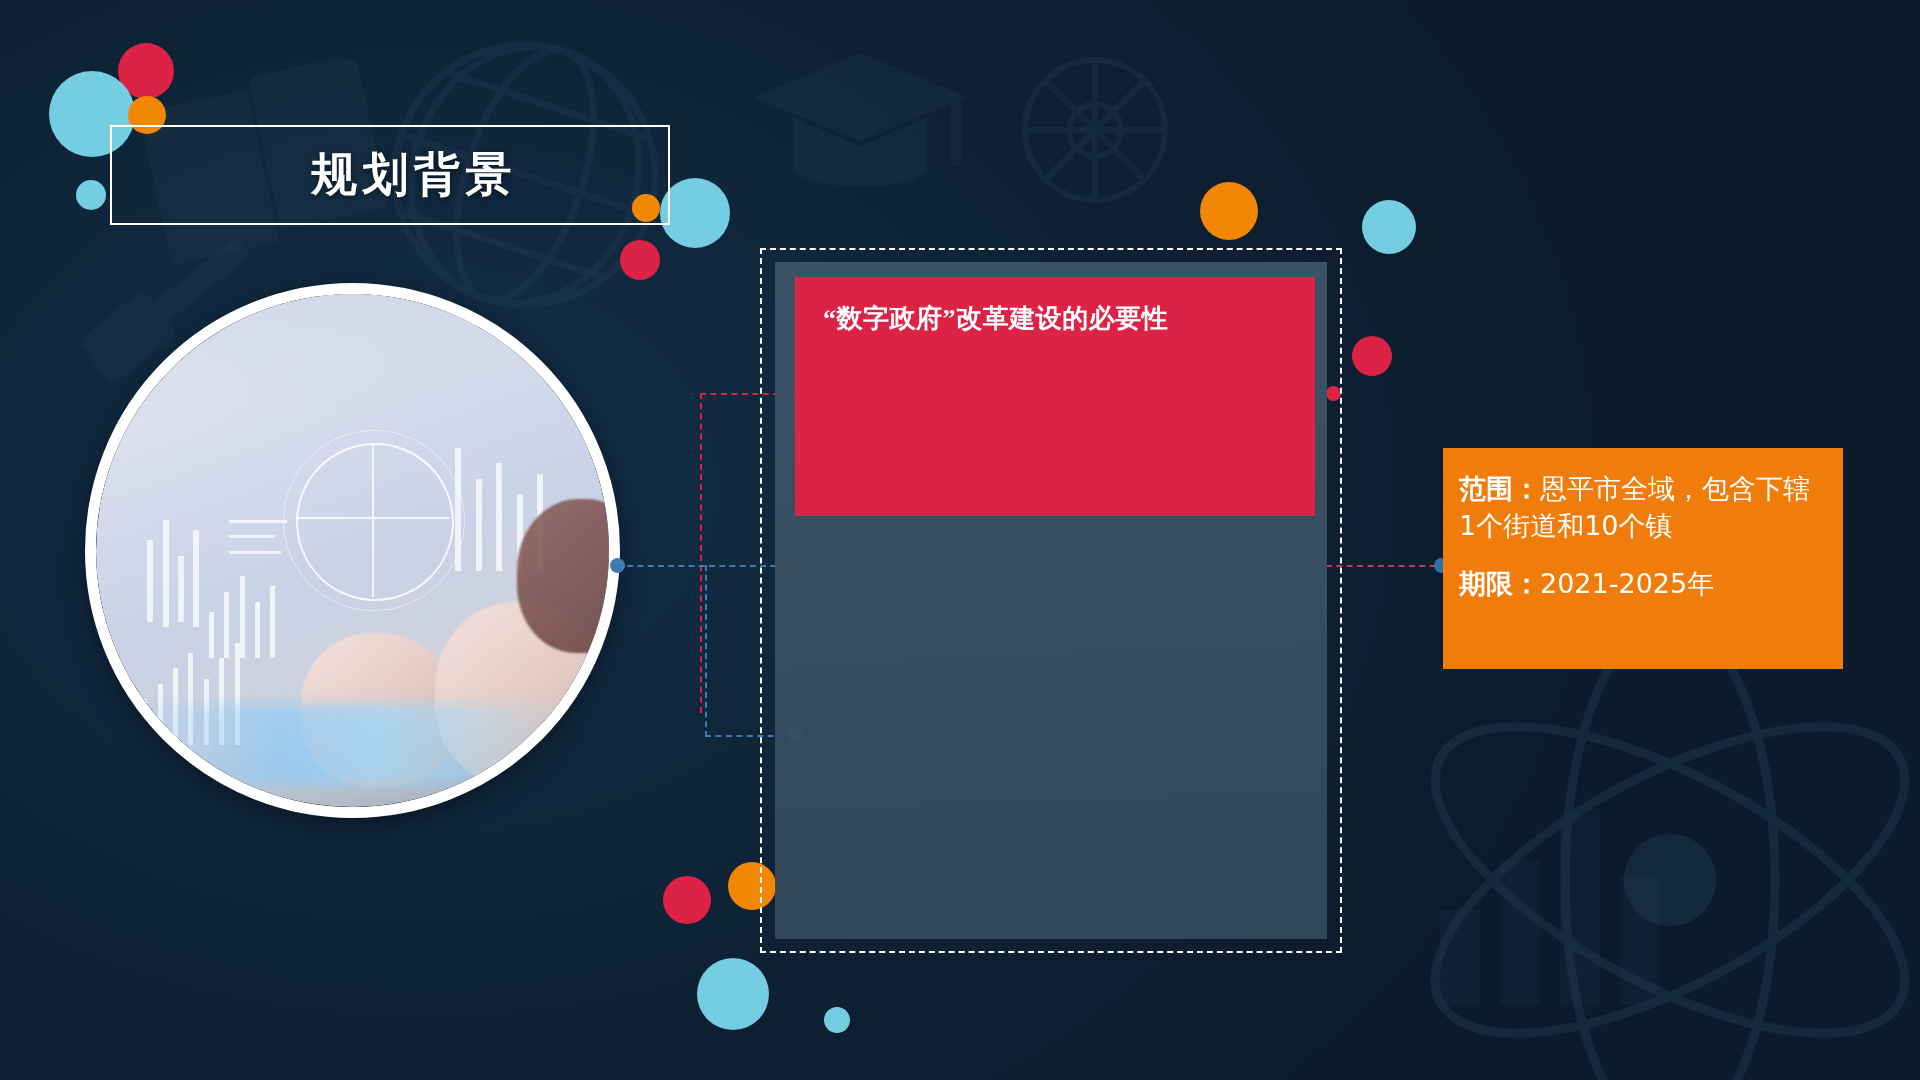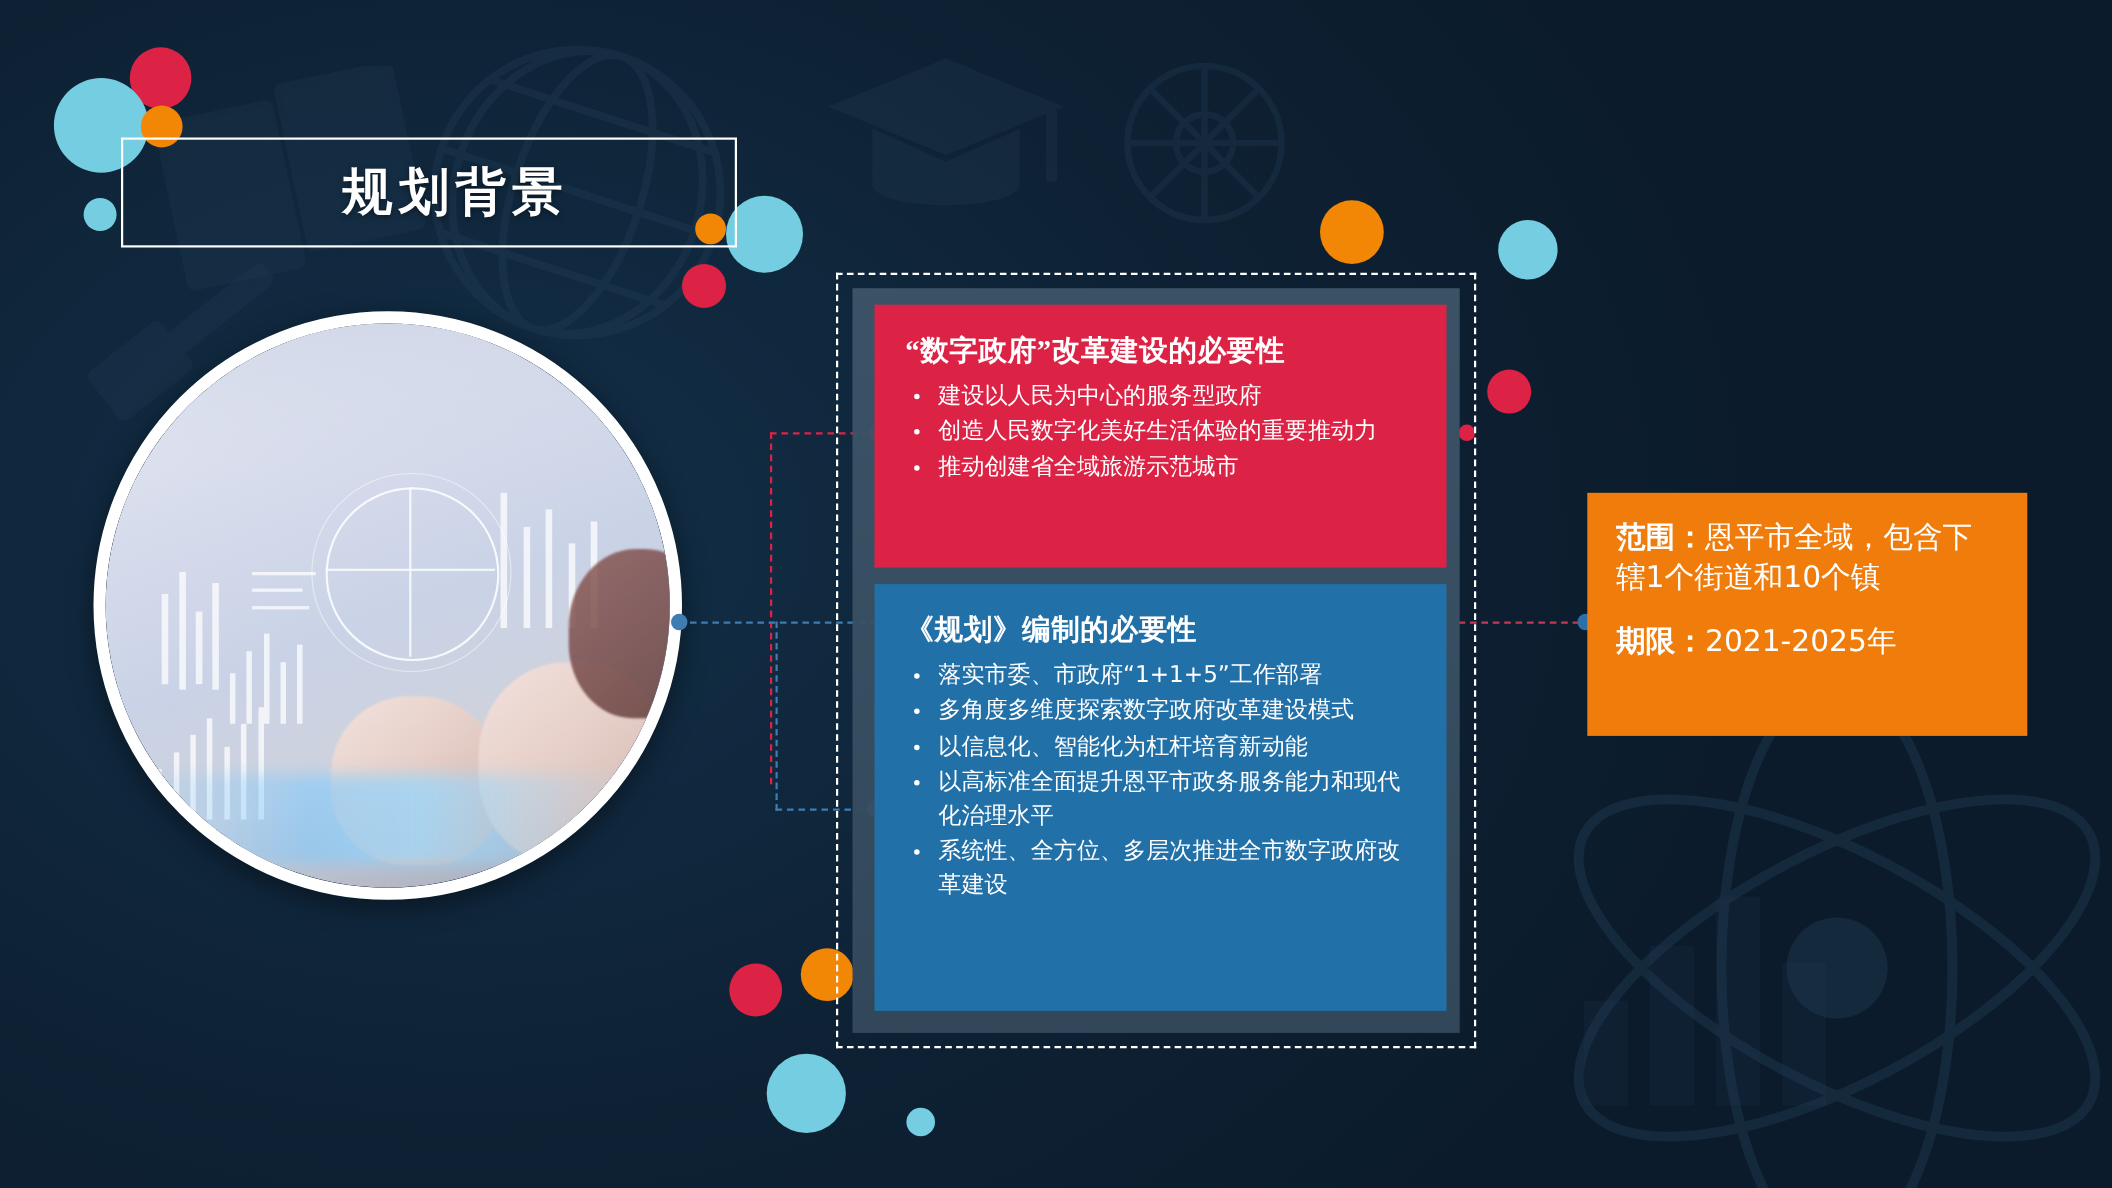--- a/index.html
+++ b/index.html
@@ -78,21 +78,21 @@
     font-size:21px;line-height:1.45;font-weight:400;
   }
   .bullets li::before{
     content:"";position:absolute;left:10px;top:14px;
     width:5px;height:5px;border-radius:50%;background:#ffffff;
   }
 
   
   #card-orange{
     position:absolute;left:1443px;top:448px;width:400px;height:221px;
-    background:#F07C0B;color:#fff;box-sizing:border-box;padding:22px 26px;
+    background:#F07C0B;color:#fff;box-sizing:border-box;padding:22px 16px;
   }
   .oline{font-size:27px;line-height:1.38;}
   .okey{font-weight:700;}
 
   
   .conn{position:absolute;box-sizing:border-box;}
   .conn-dot{position:absolute;width:15px;height:15px;border-radius:50%;}
 
   
   #molecule{position:absolute;right:-60px;bottom:-110px;width:620px;height:620px;opacity:.5;}
@@ -246,37 +246,22 @@
   <div class="conn-dot" style="left:788px;top:728px;background:#3E7CB1;"></div>
 
   <div class="conn" style="left:1326px;top:565px;width:120px;height:0;border-top:2px dashed #C43A52;"></div>
   <div class="conn-dot" style="left:1434px;top:558px;background:#2D6FA8;"></div>
 
   <div id="frame-inner"></div>
   <div id="frame-dashed"></div>
 
   <div class="card" id="card-red">
     <div class="card-title">“数字政府”改革建设的必要性</div>
-    <ul class="bullets">
-      <li>建设以人民为中心的服务型政府</li>
-      <li>创造人民数字化美好生活体验的重要推动力</li>
-      <li>推动创建省全域旅游示范城市</li>
-    </ul>
   </div>
 
-  <div class="card" id="card-blue">
-    <div class="card-title">《规划》编制的必要性</div>
-    <ul class="bullets">
-      <li>落实市委、市政府“1+1+5”工作部署</li>
-      <li>多角度多维度探索数字政府改革建设模式</li>
-      <li>以信息化、智能化为杠杆培育新动能</li>
-      <li>以高标准全面提升恩平市政务服务能力和现代化治理水平</li>
-      <li>系统性、全方位、多层次推进全市数字政府改革建设</li>
-    </ul>
-  </div>
 
   <div id="card-orange">
     <div class="oline">
       <span class="okey">范围：</span><span>恩平市全域，包含下辖1个街道和10个镇</span>
     </div>
     <div class="oline" style="margin-top:20px;">
       <span class="okey">期限：</span><span>2021-2025年</span>
     </div>
   </div>
 

